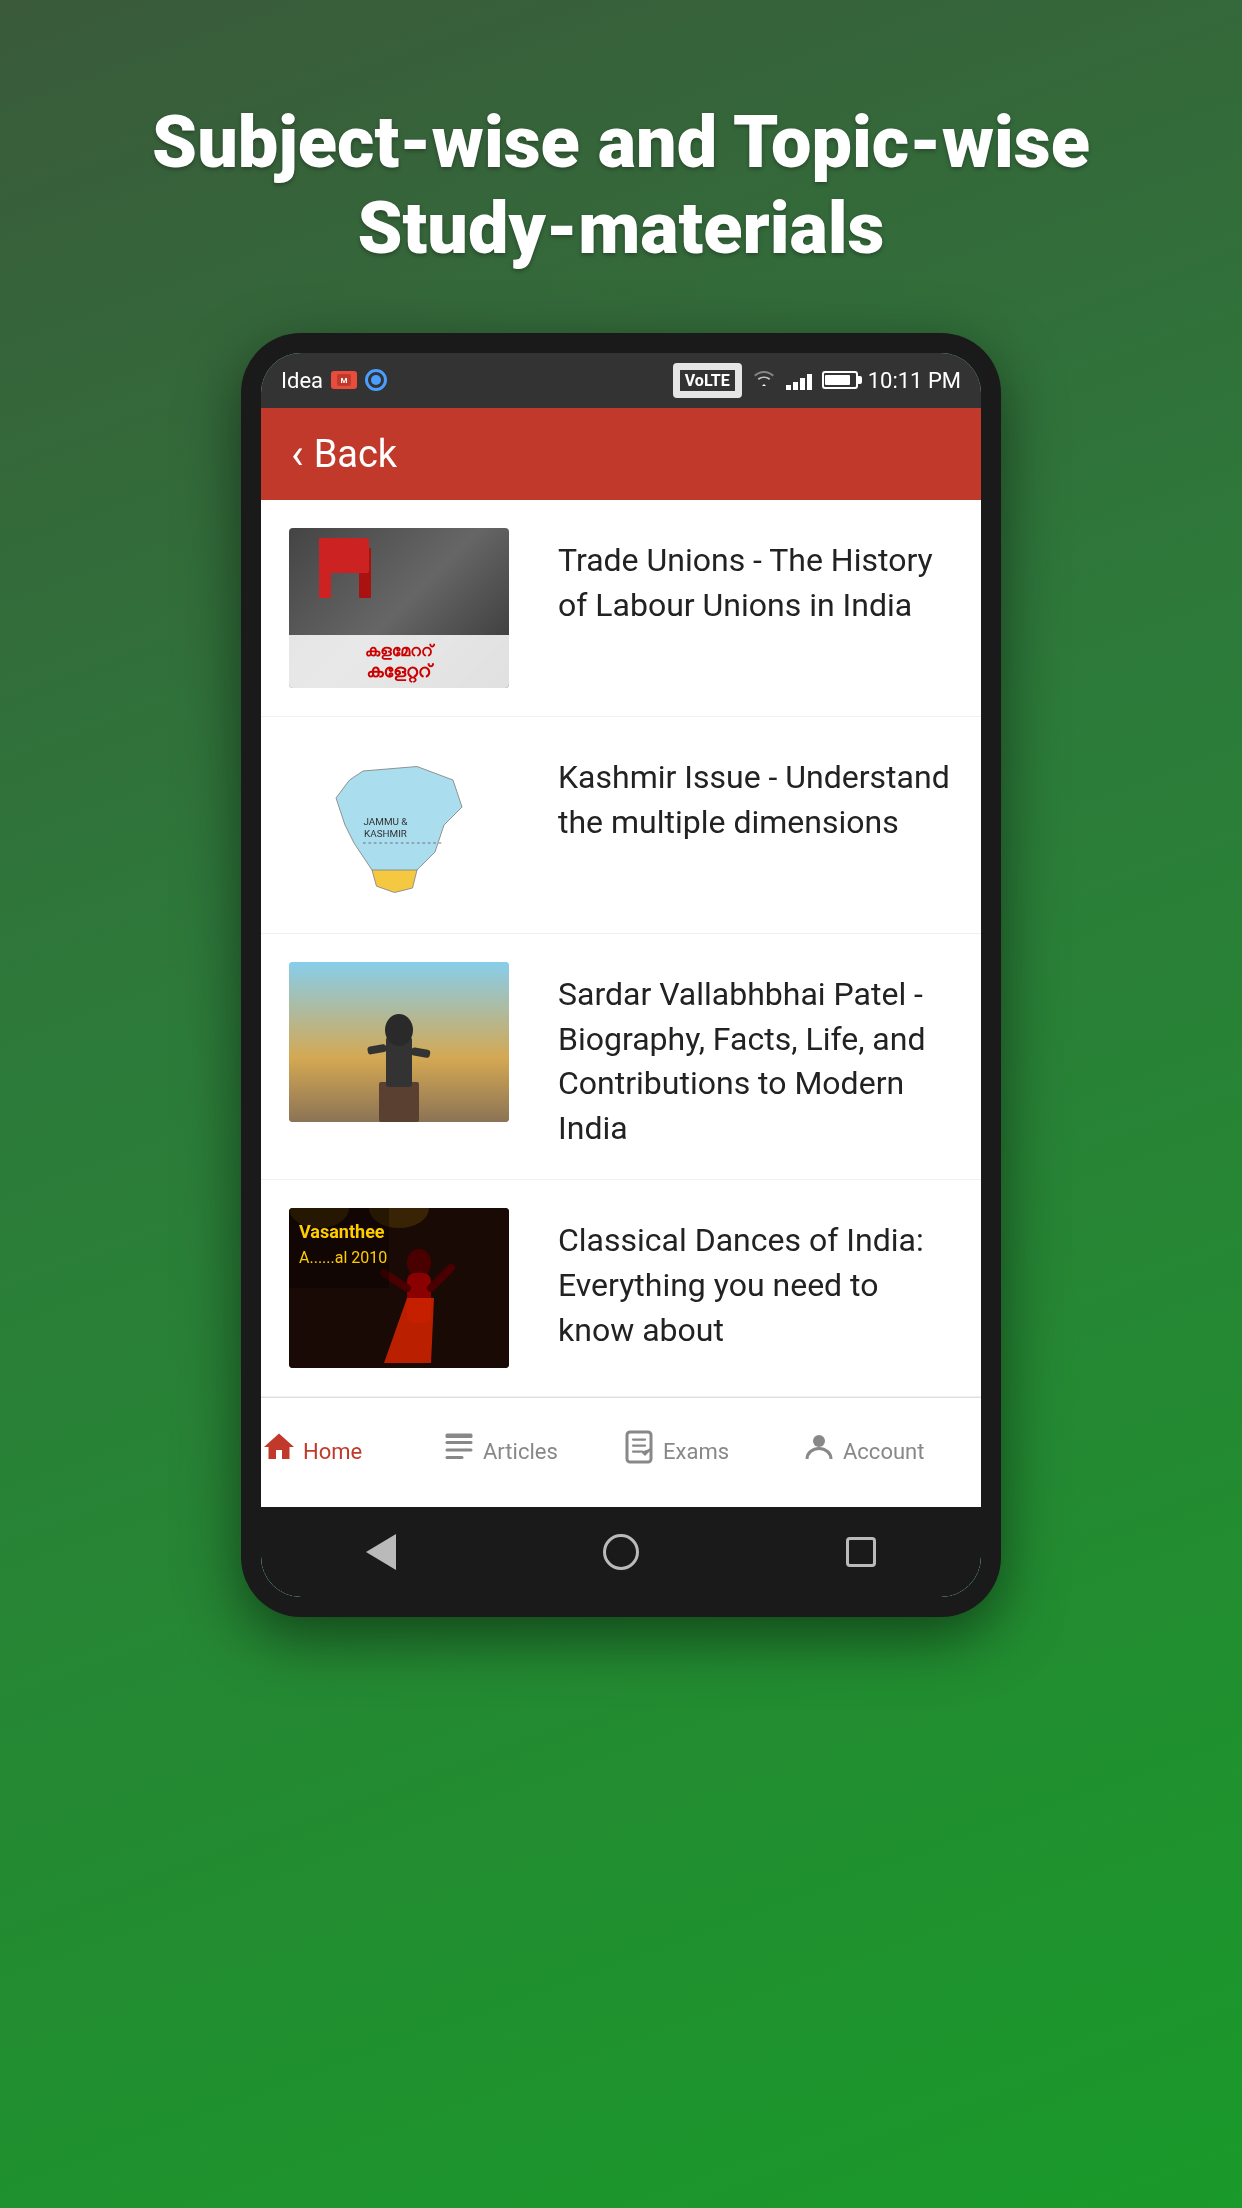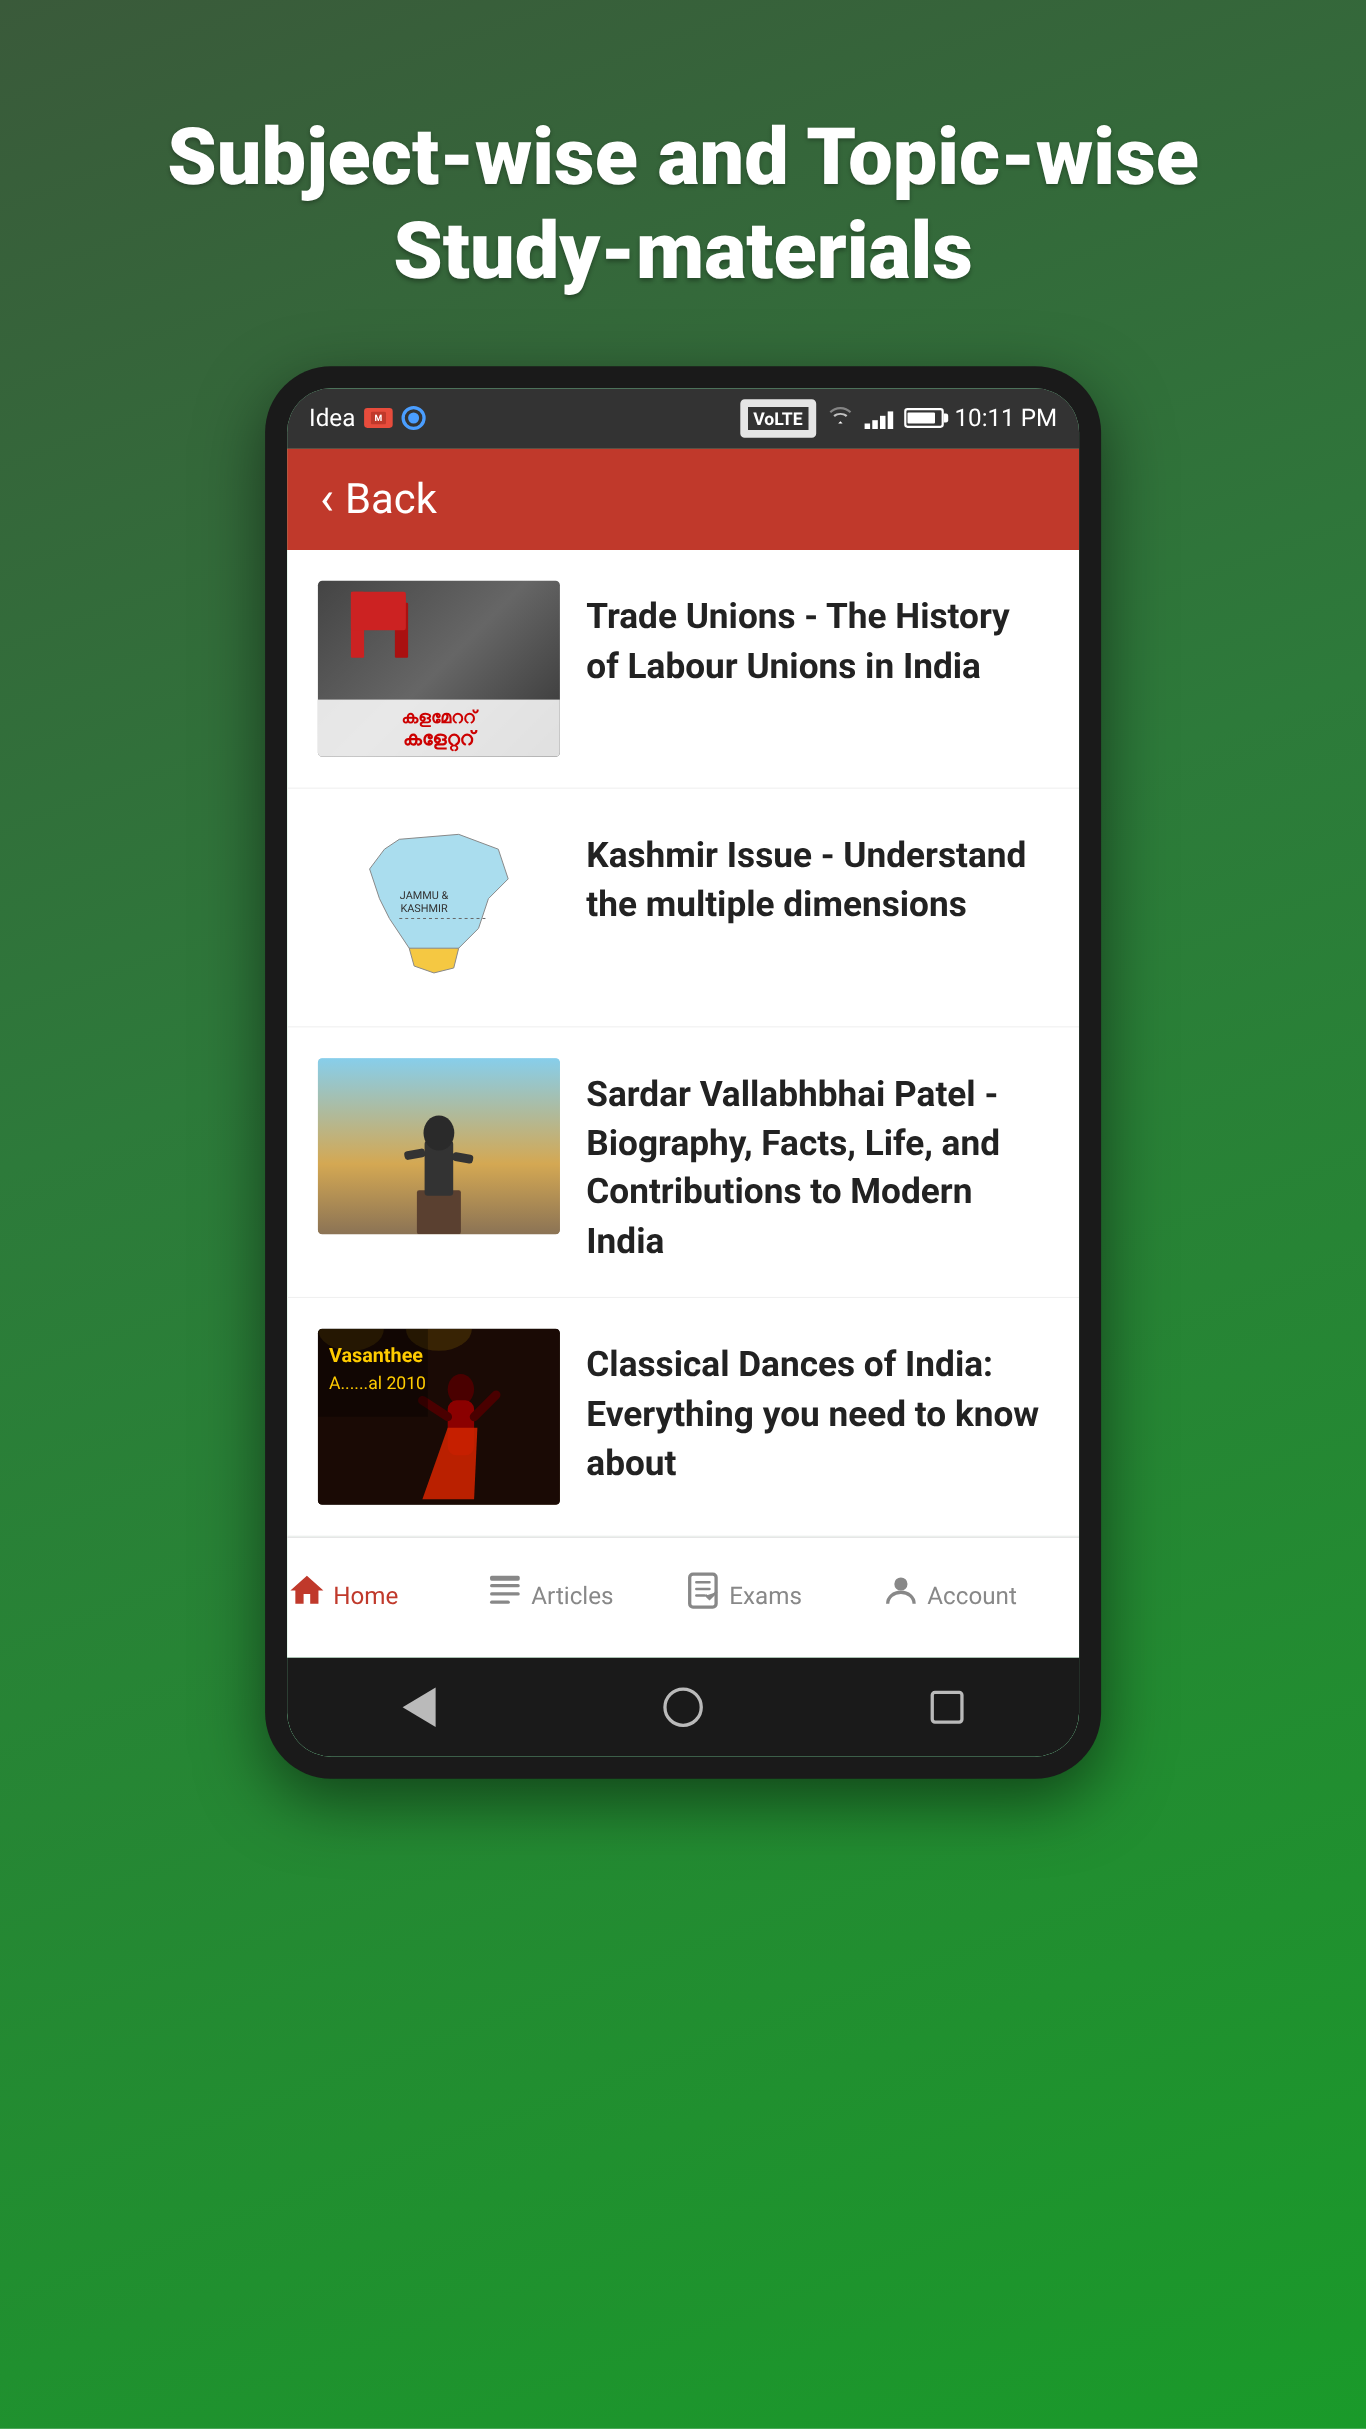--- a/index.html
+++ b/index.html
@@ -256,21 +256,21 @@
       font-size: 14px;
       text-align: center;
       color: #cc0000;
       font-weight: bold;
     }
 
     
     .img-kashmir {
       background: white;
       display: flex;
-      align-items: flex-start;
+      align-items: center;
       justify-content: center;
     }
 
     .kashmir-map-svg {
       width: 90%;
       height: 90%;
     }
 
     
     .img-patel {
@@ -294,21 +294,22 @@
       flex: 1;
       display: flex;
       align-items: flex-start;
       padding-top: 10px;
     }
 
     .item-title {
       font-size: 32px;
       color: #222;
       line-height: 1.4;
-      font-weight: 700;
+      font-weight: 400;
+      margin-left: 25px;
     }
 
     
     .bottom-nav {
       background: white;
       border-top: 1px solid #e0e0e0;
       display: flex;
       justify-content: space-around;
       align-items: center;
       padding: 18px 0 20px;

